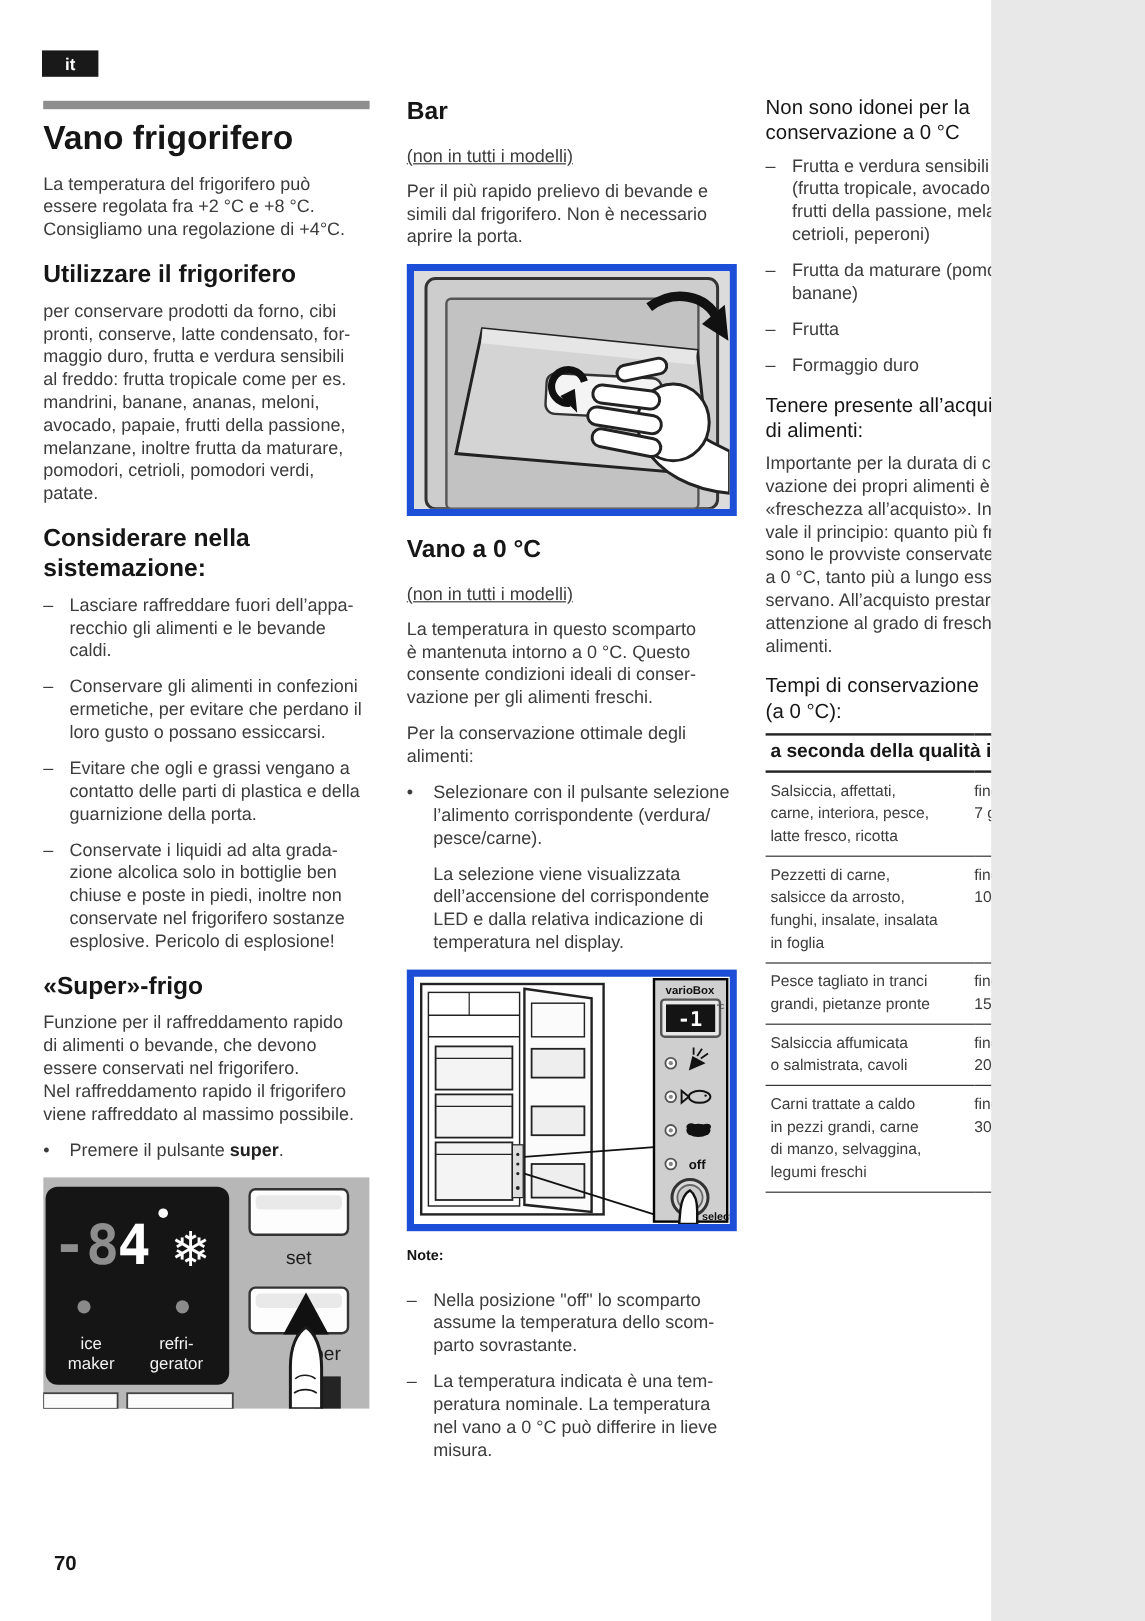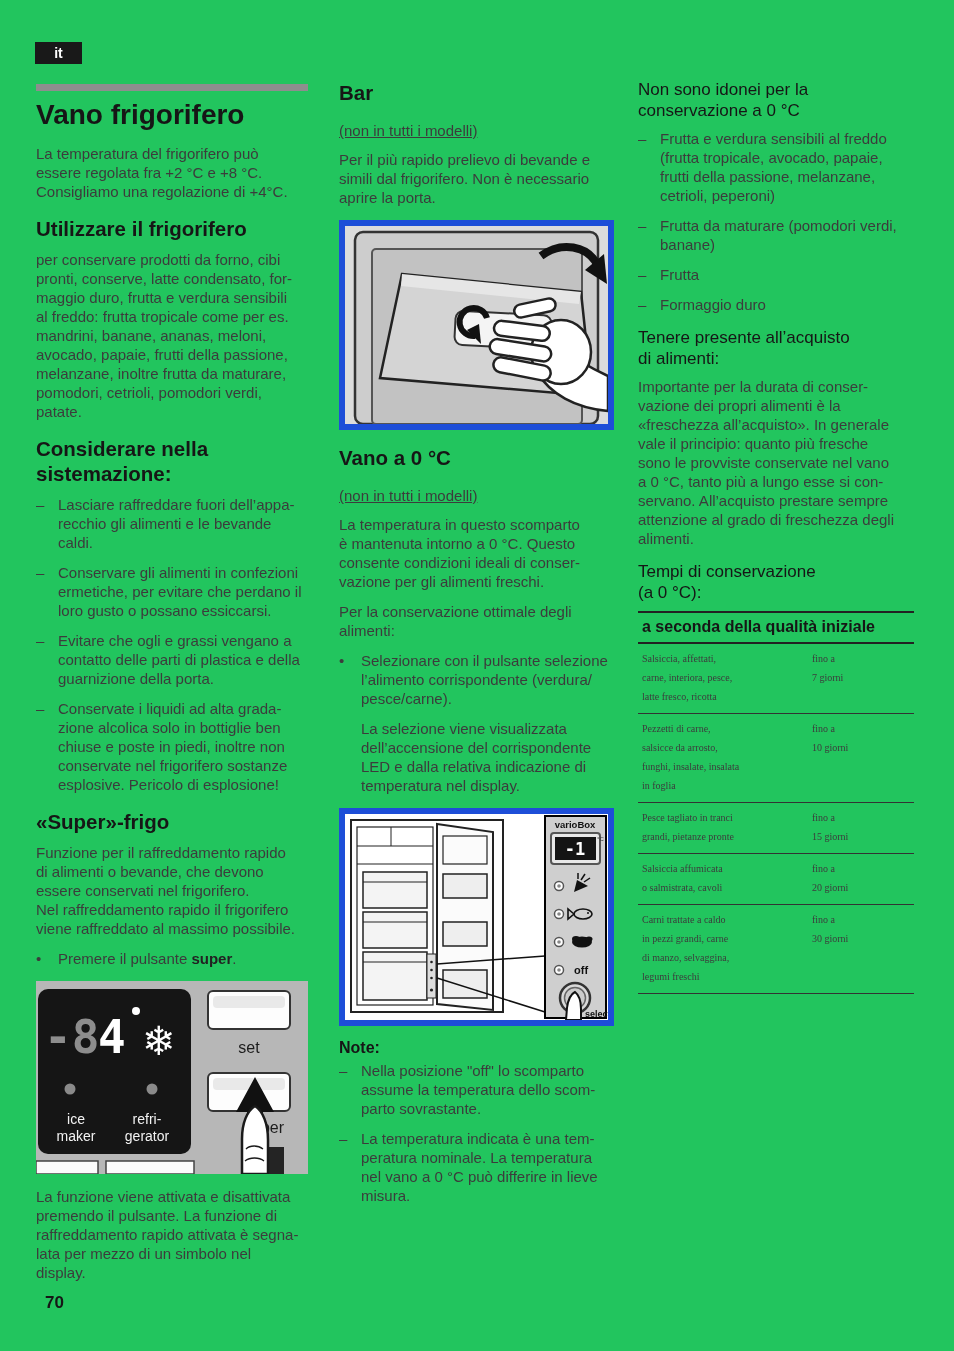--- a/index.html
+++ b/index.html
@@ -1,44 +1,44 @@
 <!DOCTYPE html>
 <html><head>
 <meta charset="utf-8">
 <style>
   html,body{margin:0;padding:0;background:#e8e8e8;}
-  .page{position:relative;width:954px;height:1351px;background:#22c55e;
+  .page{position:relative;width:826px;height:1351px;background:#ffffff;
         font-family:"Liberation Sans",sans-serif;color:#3c3c3c;overflow:hidden;}
   .lang-badge{position:absolute;left:35px;top:42px;width:47px;height:22px;background:#191919;
         color:#fff;font-size:14px;font-weight:bold;display:flex;align-items:center;justify-content:center;}
   .gray-bar{position:absolute;left:36px;top:84px;width:272px;height:7px;background:#8e8e8e;}
   .col{position:absolute;width:273px;}
   #col-left{left:36px;top:99px;}
   #col-mid{left:339px;top:80px;}
   #col-right{left:638px;top:79px;width:276px;}
   h1{font-size:28px;line-height:32px;font-weight:bold;color:#161616;margin:0 0 13px;}
   .h2{font-size:20.5px;line-height:25px;font-weight:bold;color:#161616;margin:15px 0 9px;white-space:pre-line;}
   .h3{font-size:17px;line-height:21px;font-weight:normal;color:#161616;margin:13px 0 8px;white-space:pre-line;}
   .txt{font-size:15px;line-height:19px;margin:0 0 11px;white-space:pre-line;}
   .models{margin:16px 0 10px;text-decoration:underline;}
   .li{display:flex;margin:0 0 11px;}
   .li .mark{flex:0 0 22px;font-size:15px;line-height:19px;}
   .li .t{flex:1;font-size:15px;line-height:19px;white-space:pre-line;}
   .cont{margin-left:22px;}
   .bold-inline{font-weight:bold;color:#222;}
-  .note-h{font-size:16px;font-weight:bold;color:#161616;margin:0 0 4px;}
+  .note-h{font-size:12px;font-weight:bold;color:#161616;margin:0 0 21px;}
   figure{margin:13px 0;}
   .framed{border:6px solid #1d4ed8;line-height:0;}
   svg{display:block;}
   
   table.storage{width:100%;border-collapse:collapse;margin-top:4px;border-top:2px solid #222;}
   table.storage th{font-size:16px;font-weight:bold;color:#161616;text-align:left;
         padding:5px 0 6px 4px;border-bottom:2px solid #222;}
-  table.storage td{font-size:10px;line-height:19px;vertical-align:top;white-space:pre-line;
-        padding:5px 0 7px 4px;border-bottom:1.5px solid #333;font-family:Liberation Serif, serif;}
+  table.storage td{font-size:13px;line-height:19px;vertical-align:top;white-space:pre-line;
+        padding:5px 0 7px 4px;border-bottom:1.5px solid #333;}
   table.storage td.dur{padding-left:0;}
   table.storage col.c-food{width:63%;}
   .page-number{position:absolute;left:45px;top:1293px;font-size:17px;font-weight:bold;color:#161616;}
 </style>
 </head>
 <body>
 
 <div class="page">
 
   <div class="lang-badge">it</div>
@@ -141,25 +141,20 @@
           <polygon points="219,96 200,131 211,131 211,147 227,147 227,131 238,131" fill="#111"></polygon>
         </g>
         <g>
           <path d="M206,193 L206,158 C206,142 211,130 219,125 C227,130 232,143 232,159 L232,193 Z" fill="#ffffff" stroke="#1a1a1a" stroke-width="2.5"></path>
           <path d="M210,168 C214,164 222,164 227,168" fill="none" stroke="#1a1a1a" stroke-width="1.3"></path>
           <path d="M209,180 C214,176 223,176 228,180" fill="none" stroke="#1a1a1a" stroke-width="1.3"></path>
         </g>
       </svg>
     </figure>
 
-    <p class="txt">La funzione viene attivata e disattivata
-premendo il pulsante. La funzione di
-raffreddamento rapido attivata è segna-
-lata per mezzo di un simbolo nel
-display.</p>
   </div>
 
   <div class="col" id="col-mid">
     <div class="h2" style="margin-top:0">Bar</div>
     <p class="txt models">(non in tutti i modelli)</p>
     <p class="txt">Per il più rapido prelievo di bevande e
 simili dal frigorifero. Non è necessario
 aprire la porta.</p>
 
     <figure class="framed" style="width:263px">

